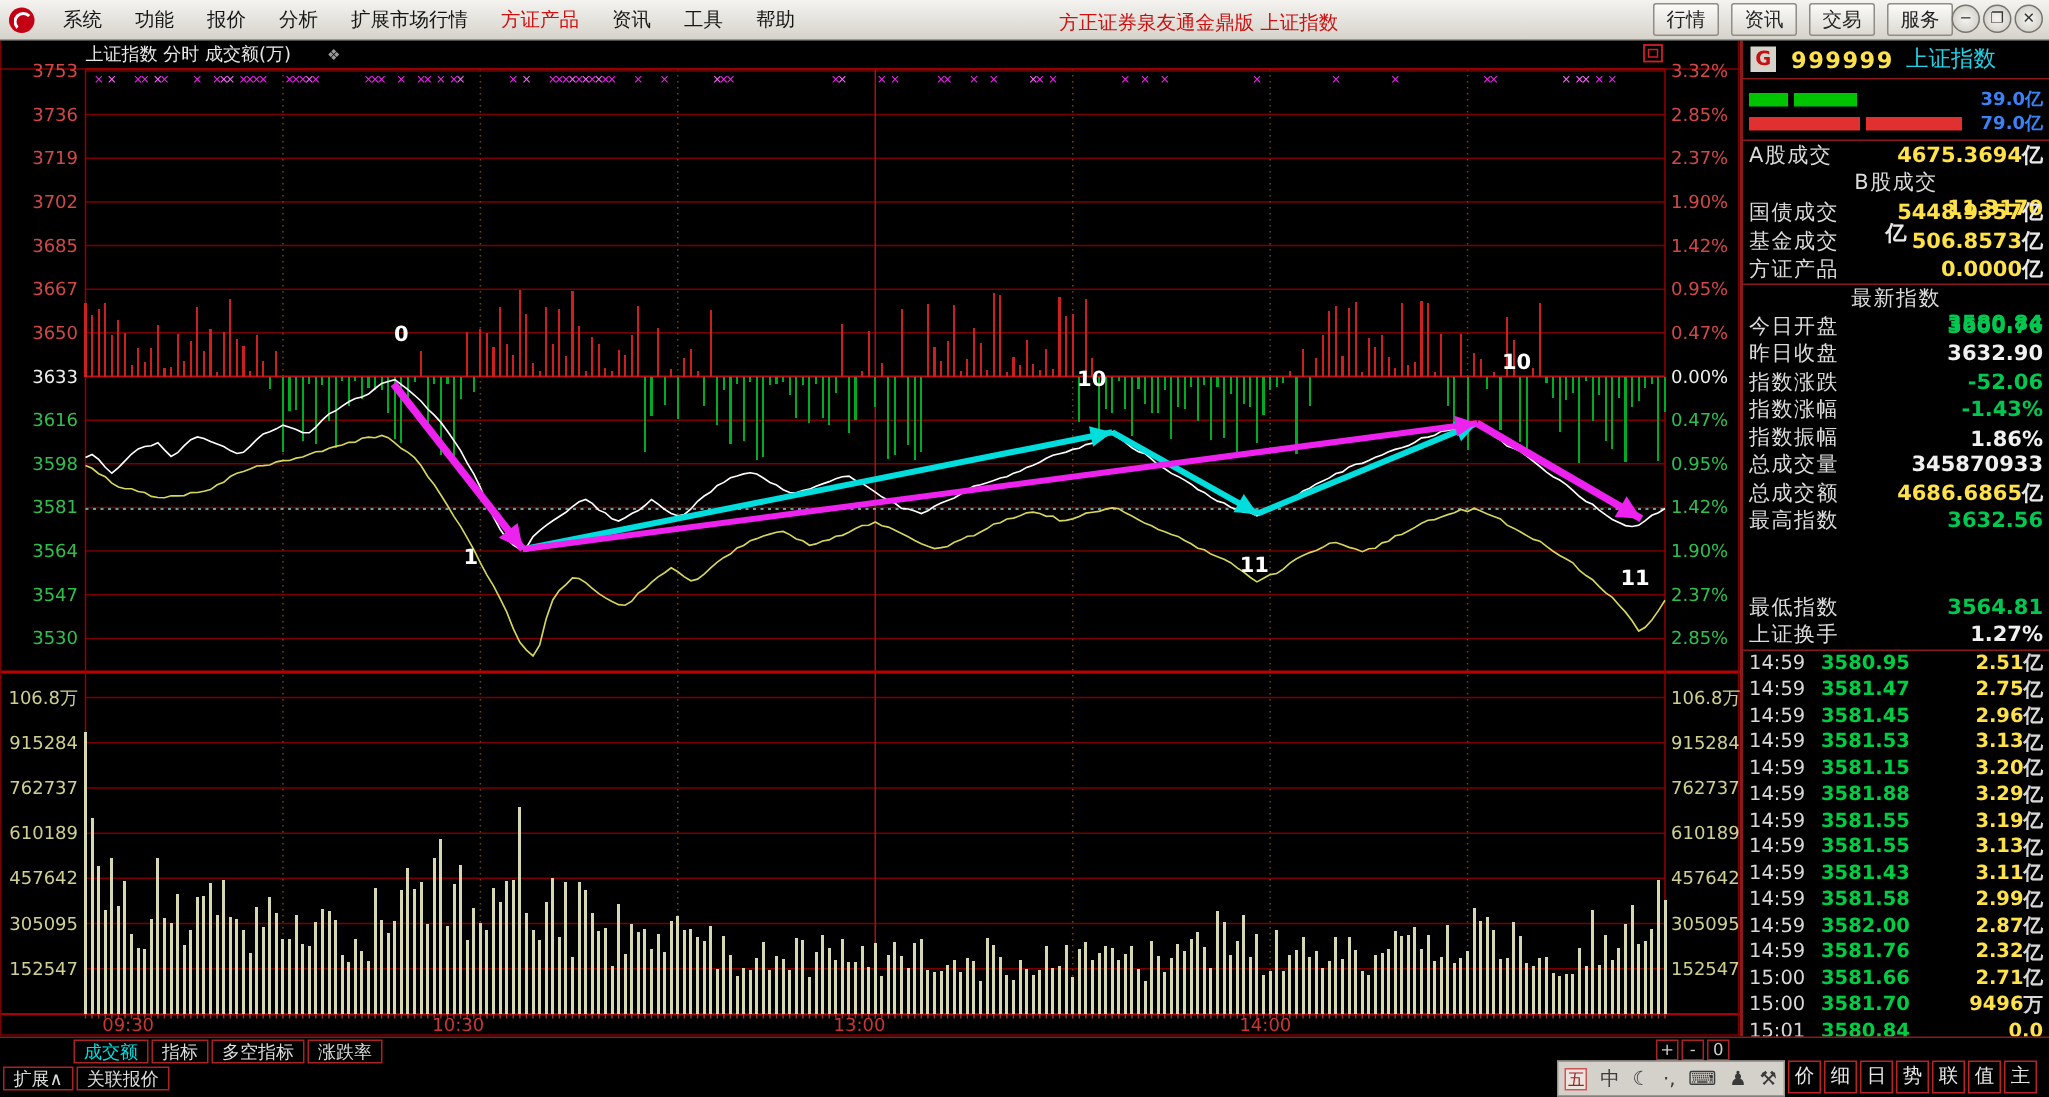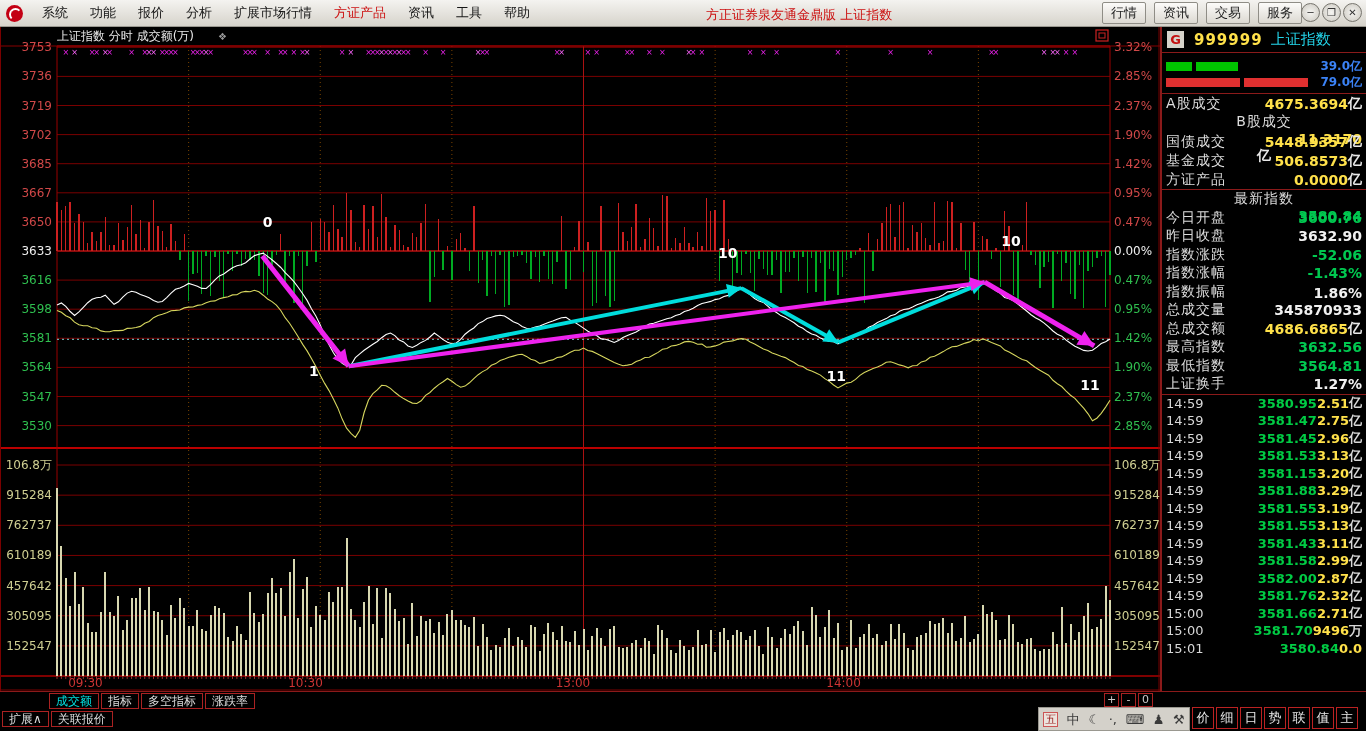--- a/index.html
+++ b/index.html
@@ -41,21 +41,21 @@
   .sec{border-bottom:1px solid #8b1a1a;}
   .row{display:flex;align-items:center;padding:0 4px;}
   .row .lbl{color:#dcdcdc;letter-spacing:1px;}
   .row .val{margin-left:auto;font-weight:bold;}
   .row .unit{color:#e8e8e8;font-weight:bold;}
   .c-yellow{color:#ffe14a;} .c-green{color:#00c850;} .c-white{color:#f0f0f0;} .c-red{color:#ee3333;}
   .advdec{height:22px;display:flex;align-items:center;padding:0 4px;border-bottom:1px solid #8b1a1a;}
   .advdec .num{font-weight:bold;margin:0 14px 0 10px;}
   .trow{display:flex;align-items:center;padding:0 4px;font-size:13px;}
   .trow .t{color:#d8d8d8;width:48px;}
-  .trow .p{color:#00cc44;font-weight:bold;flex:1;text-align:right;}
+  .trow .p{color:#00cc44;font-weight:bold;flex:1;text-align:left;}
   .trow .a{color:#ffe14a;font-weight:bold;text-align:right;}
   .trow .u{color:#d8d8d8;font-weight:bold;}
   
   #bottom-bar{position:absolute;left:0;top:691px;width:1366px;height:40px;background:#000;
     border-top:1px solid #8b1a1a;}
   .tabs1{position:absolute;left:2px;top:1px;display:flex;gap:2px;padding-left:47px;}
   .tabs2{position:absolute;left:2px;top:19px;display:flex;gap:2px;}
   .tab{border:1px solid #aa2222;padding:0 6px;height:16px;line-height:14px;font-size:12px;color:#ddd;white-space:nowrap;}
   .tab.active{color:#00e0e0;}
   .zoom-controls{position:absolute;left:1104px;top:1px;display:flex;gap:2px;}
@@ -1082,21 +1082,21 @@
         </div>
         <div class="row" style="height: 18.5px;">
           <span class="lbl">总成交额</span>
           <span class="val c-yellow">4686.6865</span>
           <span class="unit">亿</span>
         </div>
         <div class="row" style="height: 18.5px;">
           <span class="lbl">最高指数</span>
           <span class="val c-green">3632.56</span>
         </div>
-        <div class="row" style="height: 18.5px;">
+        <div class="row" style="height: 18.5px; margin-top: 39px;">
           <span class="lbl">最低指数</span>
           <span class="val c-green">3564.81</span>
         </div>
         <div class="row" style="height: 18.5px;">
           <span class="lbl">上证换手</span>
           <span class="val c-white">1.27%</span>
         </div>
       </div>
     <div id="tick-table">
         <div class="trow" style="height: 17.5px;">

